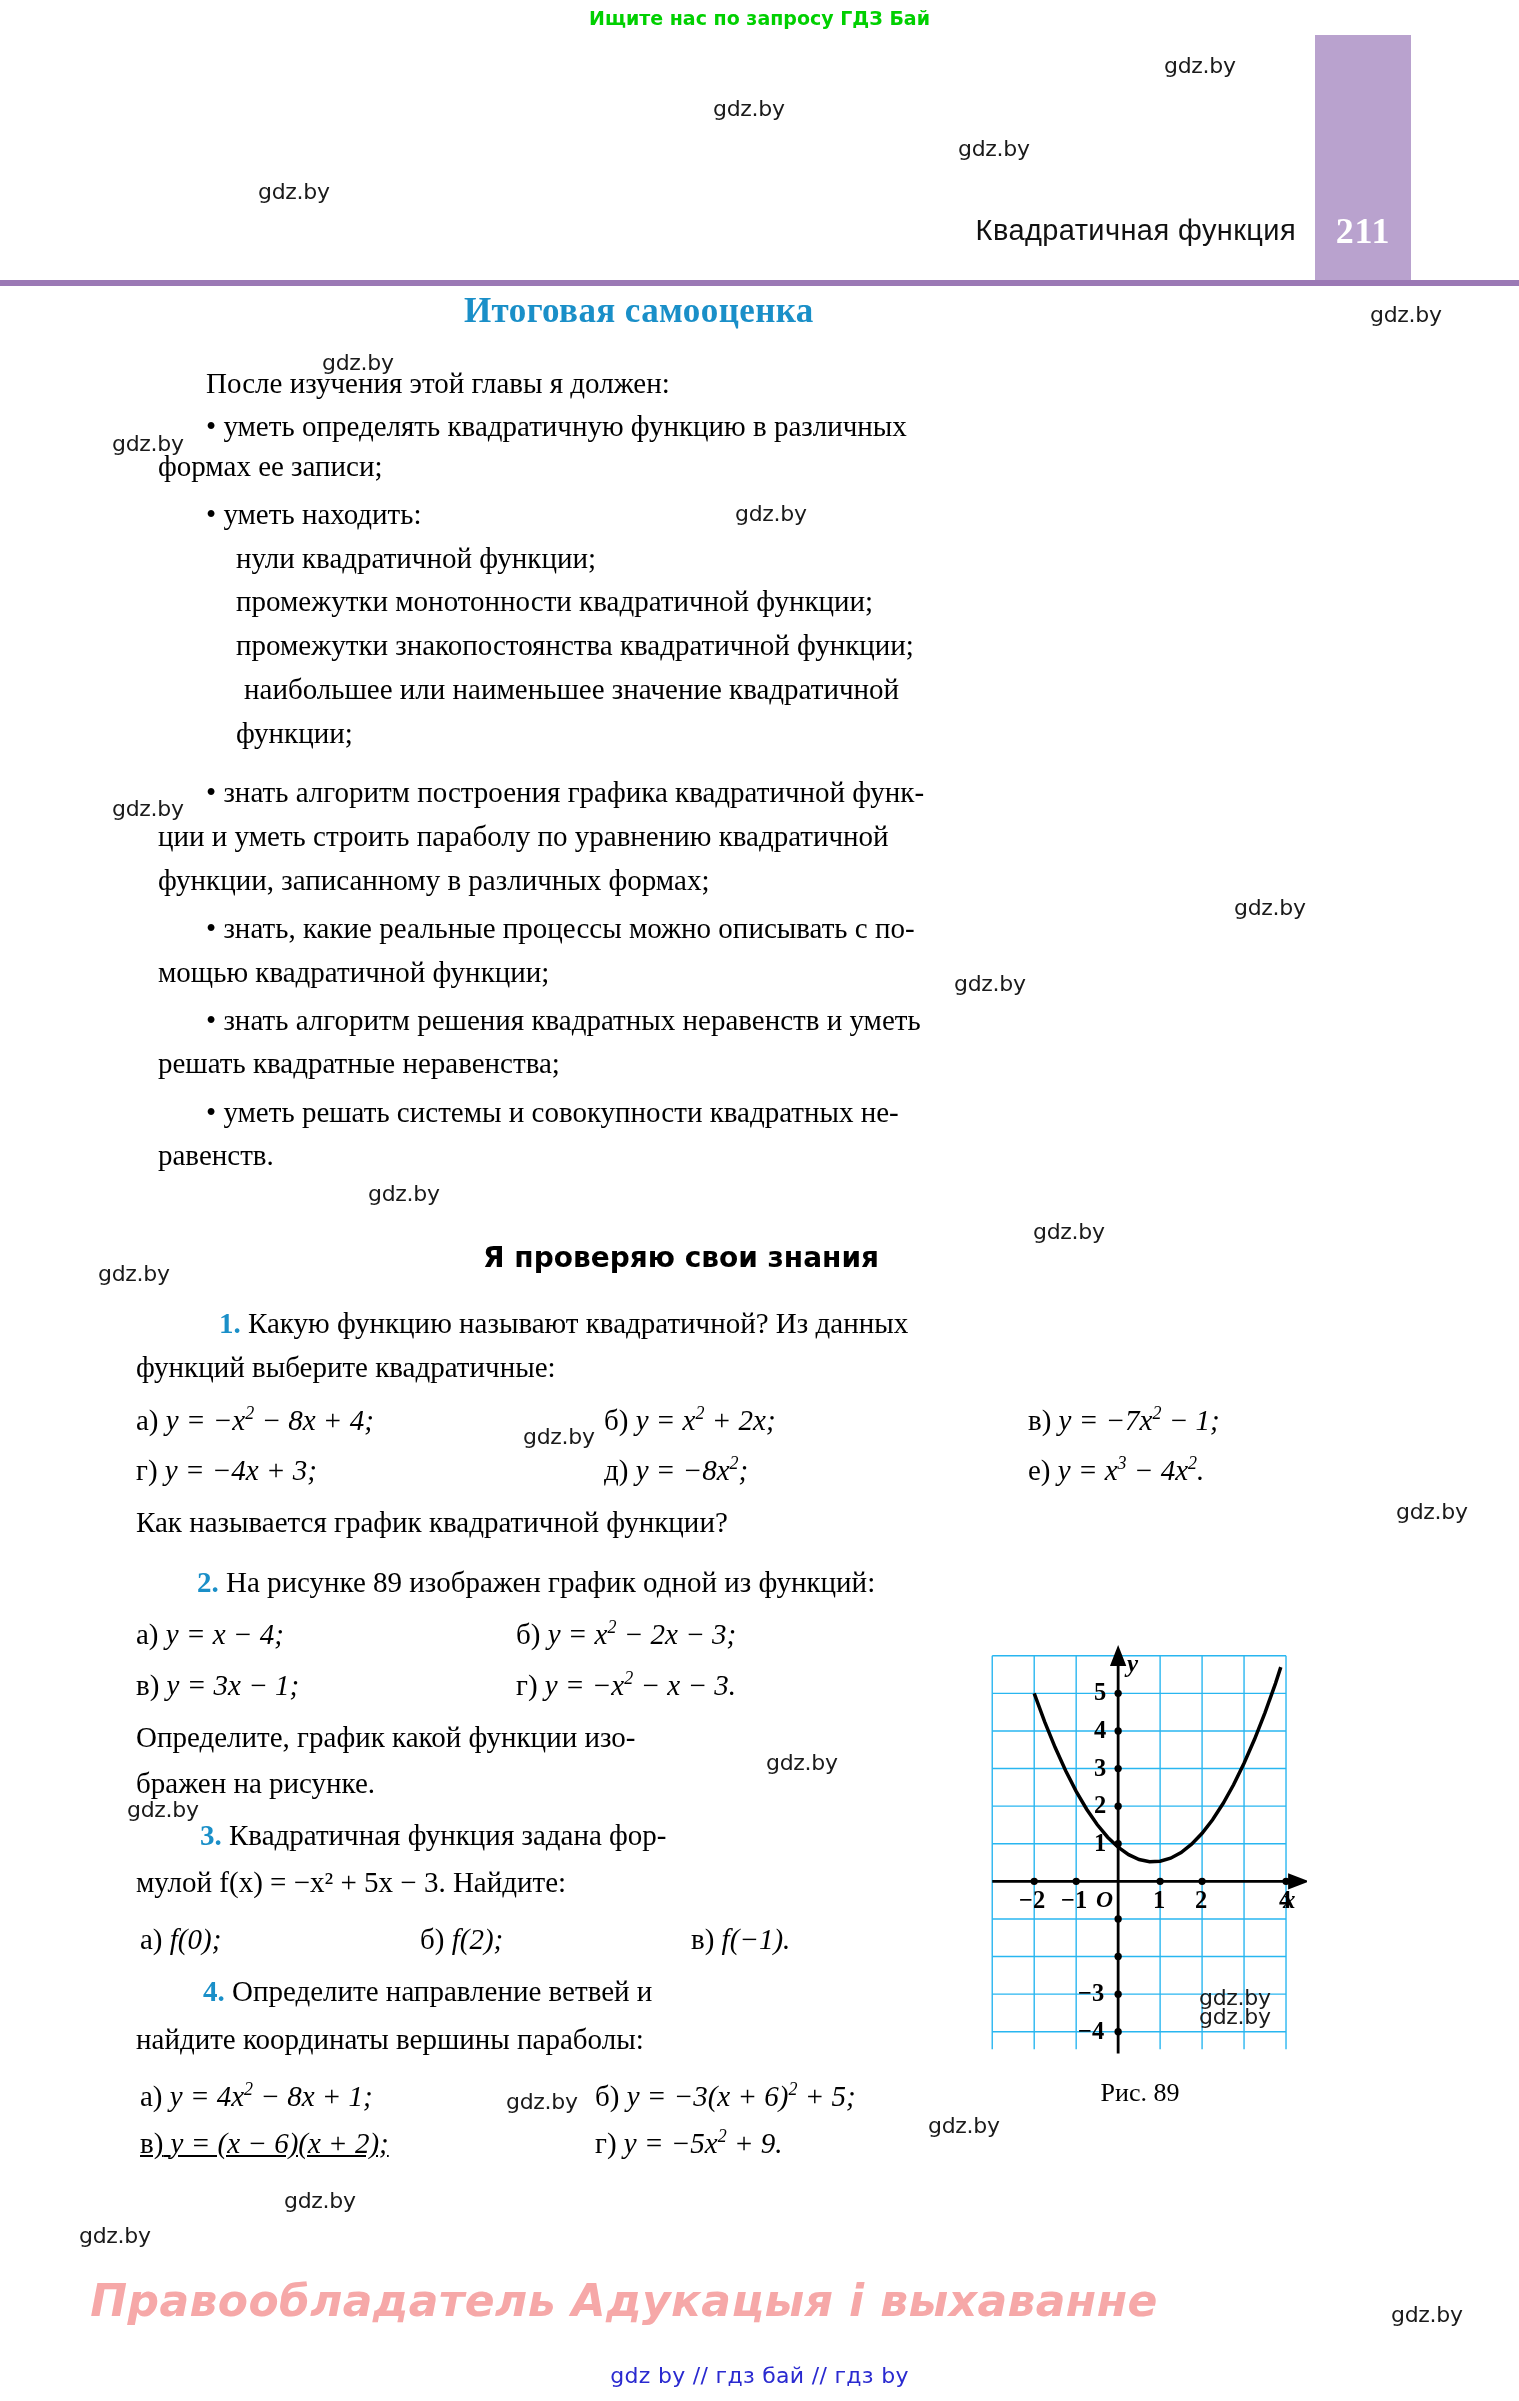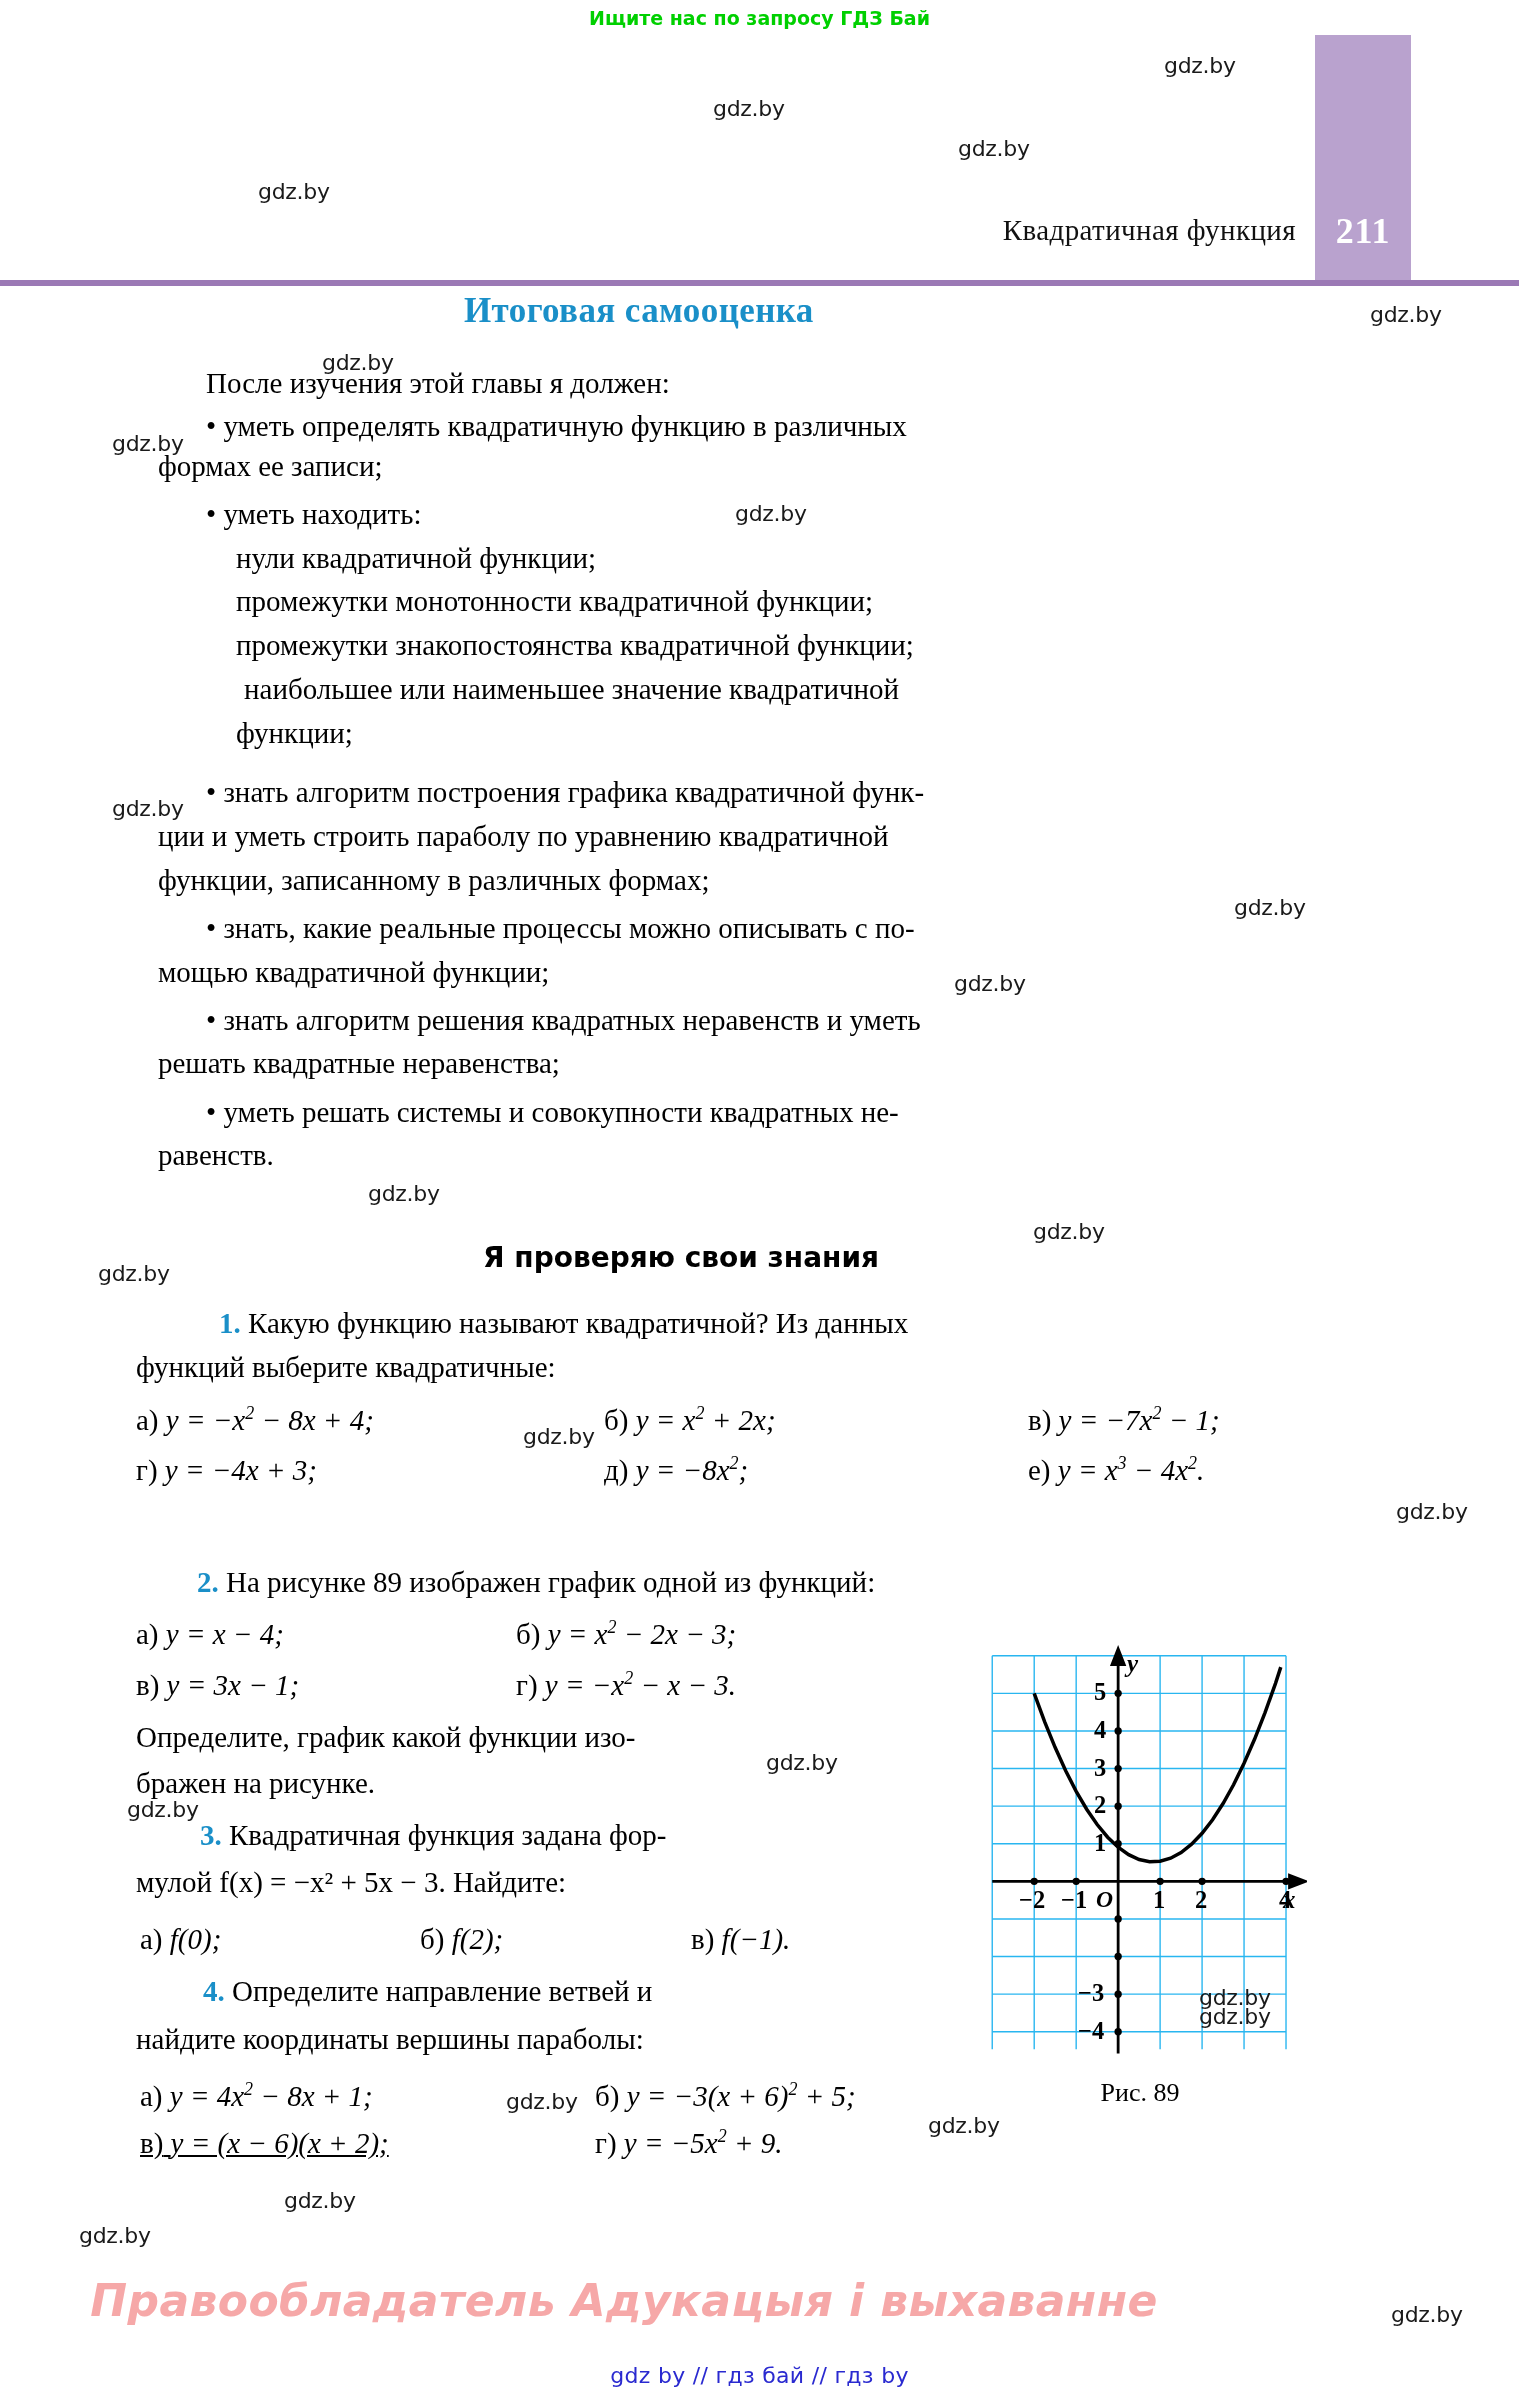--- a/index.html
+++ b/index.html
@@ -69,21 +69,21 @@
     font-weight: bold;
     color: #ffffff;
     letter-spacing: 0.9px;
   }
   .head-title {
     position: absolute;
     left: 613px;
     top: 214px;
     width: 683px;
     text-align: right;
-    font-family: Liberation Serif, serif;
+    font-family: Liberation Sans, sans-serif;
     font-size: 29px;
     letter-spacing: 0.4px;
     color: #111;
   }
 
   
   .h-section {
     position: absolute;
     font-family: "Liberation Serif", serif;
     font-weight: bold;
@@ -229,20 +229,21 @@
   </div>
   <div class="t" style="left:604px; top:1455px;">
     <span>д)</span>
     <i class="mv">y = −8x<sup>2</sup>;</i>
   </div>
   <div class="t" style="left:1028px; top:1455px;">
     <span>е)</span>
     <i class="mv">y = x<sup>3</sup> − 4x<sup>2</sup>.</i>
   </div>
 
+  <div class="t" style="left:136px; top:1507px;">Как называется график квадратичной функции?</div>
 
   <div class="t" style="left:197px; top:1567px;">
     <span class="num">2.</span>
     <span>На  рисунке  89  изображен  график  одной  из  функций:</span>
   </div>
 
   <div class="t" style="left:136px; top:1619px;">
     <span>а)</span>
     <i class="mv">y = x − 4;</i>
   </div>

